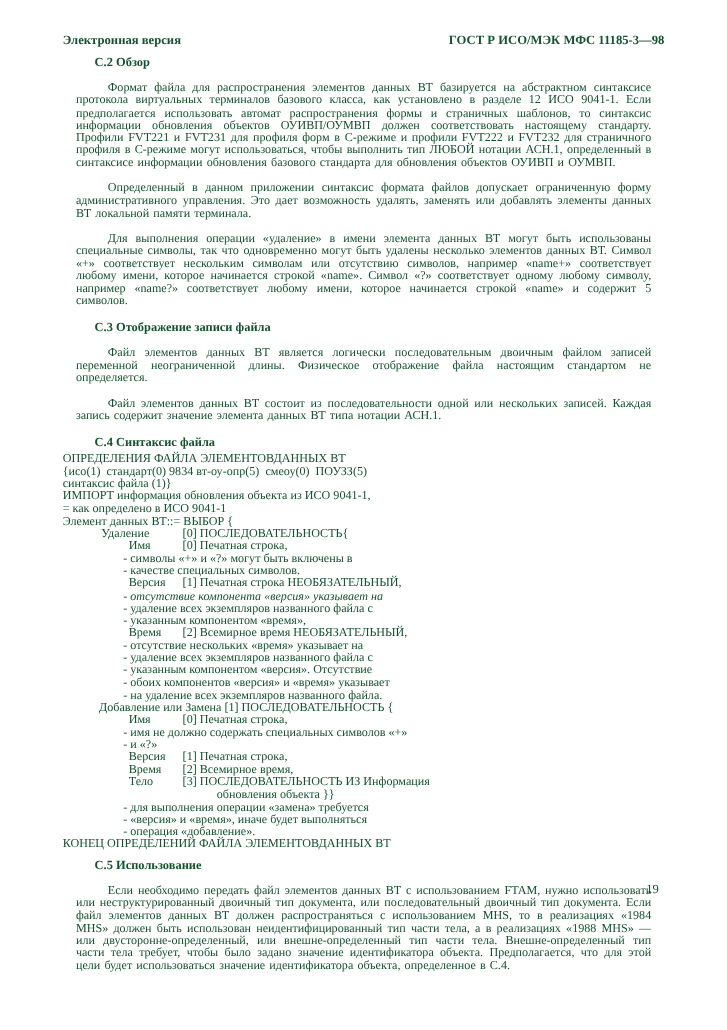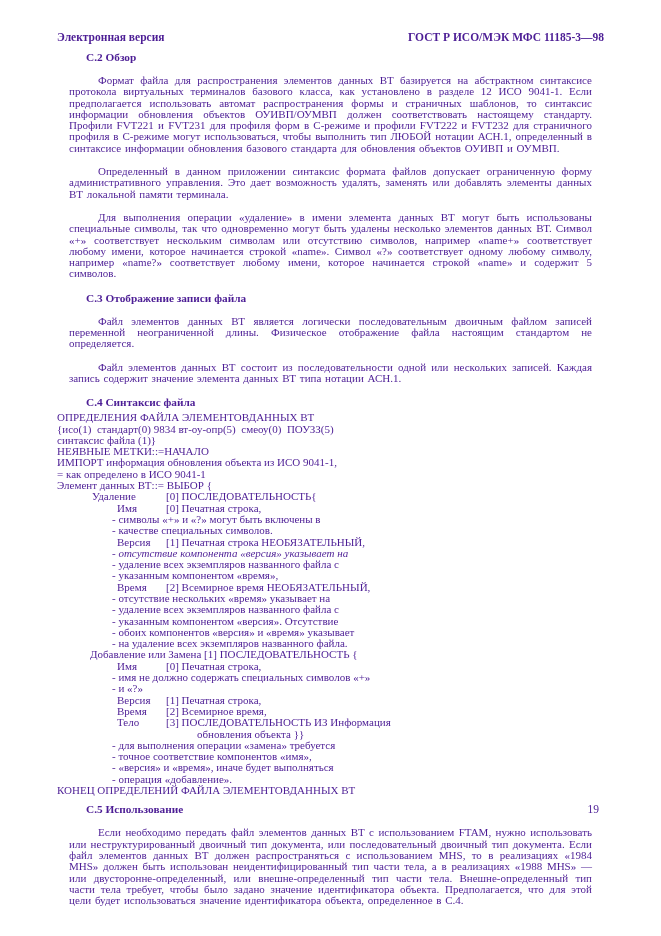--- a/index.html
+++ b/index.html
@@ -2,21 +2,21 @@
 <html lang="ru"><head>
 <meta charset="utf-8">
 <style>
   html, body { margin: 0; padding: 0; background: #ffffff; }
   .page {
     position: relative;
     width: 661px;
     height: 936px;
     background: #ffffff;
     font-family: "Liberation Serif", "DejaVu Serif", serif;
-    color: #4c1d95;
+    color: #14532d;
     overflow: hidden;
   }
   .content {
     position: absolute;
     left: 57px;
     top: 0;
     width: 547px;
   }
   .page-header {
     display: flex;
@@ -83,21 +83,20 @@
           <p class="para">Файл элементов данных ВТ состоит из последовательности одной или нескольких записей. Каждая запись содержит значение элемента данных ВТ типа нотации АСН.1.</p>
         </div>
     </section>
 
     <section>
       <div class="sec-heading">С.4 Синтаксис файла</div>
       <div class="syntax">
           <div class="syn-line" style="padding-left: 0px;"><span>ОПРЕДЕЛЕНИЯ ФАЙЛА ЭЛЕМЕНТОВДАННЫХ ВТ</span></div>
           <div class="syn-line" style="padding-left: 0px;"><span>{исо(1)  стандарт(0) 9834 вт-оу-опр(5)  смеоу(0)  ПОУЗЗ(5)</span></div>
           <div class="syn-line" style="padding-left: 0px;"><span>синтаксис файла (1)}</span></div>
-          <div class="syn-line" style="padding-left: 0px;"><span>НЕЯВНЫЕ МЕТКИ::=НАЧАЛО</span></div>
           <div class="syn-line" style="padding-left: 0px;"><span>ИМПОРТ информация обновления объекта из ИСО 9041-1,</span></div>
           <div class="syn-line" style="padding-left: 0px;"><span>= как определено в ИСО 9041-1</span></div>
           <div class="syn-line" style="padding-left: 0px;"><span>Элемент данных ВТ::= ВЫБОР {</span></div>
           <div class="syn-line" style="padding-left: 35px;"><span class="syn-col1" style="width: 74px;">Удаление</span><span>[0] ПОСЛЕДОВАТЕЛЬНОСТЬ{</span></div>
           <div class="syn-line" style="padding-left: 60px;"><span class="syn-col1" style="width: 49px;">Имя</span><span>[0] Печатная строка,</span></div>
           <div class="syn-line" style="padding-left: 55px;"><span>- символы «+» и «?» могут быть включены в</span></div>
           <div class="syn-line" style="padding-left: 55px;"><span>- качестве специальных символов.</span></div>
           <div class="syn-line" style="padding-left: 60px;"><span class="syn-col1" style="width: 49px;">Версия</span><span>[1] Печатная строка НЕОБЯЗАТЕЛЬНЫЙ,</span></div>
           <div class="syn-line" style="padding-left: 55px; font-style: italic;"><span>- отсутствие компонента «версия» указывает на</span></div>
           <div class="syn-line" style="padding-left: 55px;"><span>- удаление всех экземпляров названного файла с</span></div>
@@ -110,21 +109,20 @@
           <div class="syn-line" style="padding-left: 55px;"><span>- на удаление всех экземпляров названного файла.</span></div>
           <div class="syn-line" style="padding-left: 33px;"><span>Добавление или Замена [1] ПОСЛЕДОВАТЕЛЬНОСТЬ {</span></div>
           <div class="syn-line" style="padding-left: 60px;"><span class="syn-col1" style="width: 49px;">Имя</span><span>[0] Печатная строка,</span></div>
           <div class="syn-line" style="padding-left: 55px;"><span>- имя не должно содержать специальных символов «+»</span></div>
           <div class="syn-line" style="padding-left: 55px;"><span>- и «?»</span></div>
           <div class="syn-line" style="padding-left: 60px;"><span class="syn-col1" style="width: 49px;">Версия</span><span>[1] Печатная строка,</span></div>
           <div class="syn-line" style="padding-left: 60px;"><span class="syn-col1" style="width: 49px;">Время</span><span>[2] Всемирное время,</span></div>
           <div class="syn-line" style="padding-left: 60px;"><span class="syn-col1" style="width: 49px;">Тело</span><span>[3] ПОСЛЕДОВАТЕЛЬНОСТЬ ИЗ Информация</span></div>
           <div class="syn-line" style="padding-left: 140px;"><span>обновления объекта }}</span></div>
           <div class="syn-line" style="padding-left: 55px;"><span>- для выполнения операции «замена» требуется</span></div>
-          <div class="syn-line" style="padding-left: 55px;"><span>- точное соответствие компонентов «имя»,</span></div>
           <div class="syn-line" style="padding-left: 55px;"><span>- «версия» и «время», иначе будет выполняться</span></div>
           <div class="syn-line" style="padding-left: 55px;"><span>- операция «добавление».</span></div>
           <div class="syn-line" style="padding-left: 0px;"><span>КОНЕЦ ОПРЕДЕЛЕНИЙ ФАЙЛА ЭЛЕМЕНТОВДАННЫХ ВТ</span></div>
         </div>
     </section>
 
     <section>
       <div class="sec-heading">С.5 Использование</div>
       <div>
           <p class="para">Если необходимо передать файл элементов данных ВТ с использованием FTAM, нужно использовать или неструктурированный двоичный тип документа, или последовательный двоичный тип документа. Если файл элементов данных ВТ должен распространяться с использованием MHS, то в реализациях «1984 MHS» должен быть использован неидентифицированный тип части тела, а в реализациях «1988 MHS» — или двусторонне-определенный, или внешне-определенный тип части тела. Внешне-определенный тип части тела требует, чтобы было задано значение идентификатора объекта. Предполагается, что для этой цели будет использоваться значение идентификатора объекта, определенное в С.4.</p>

